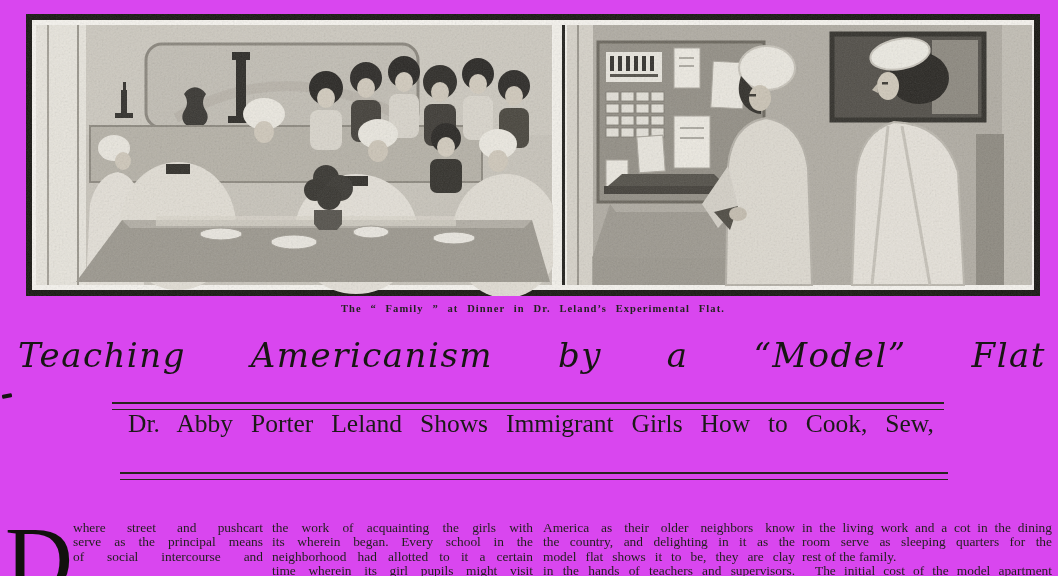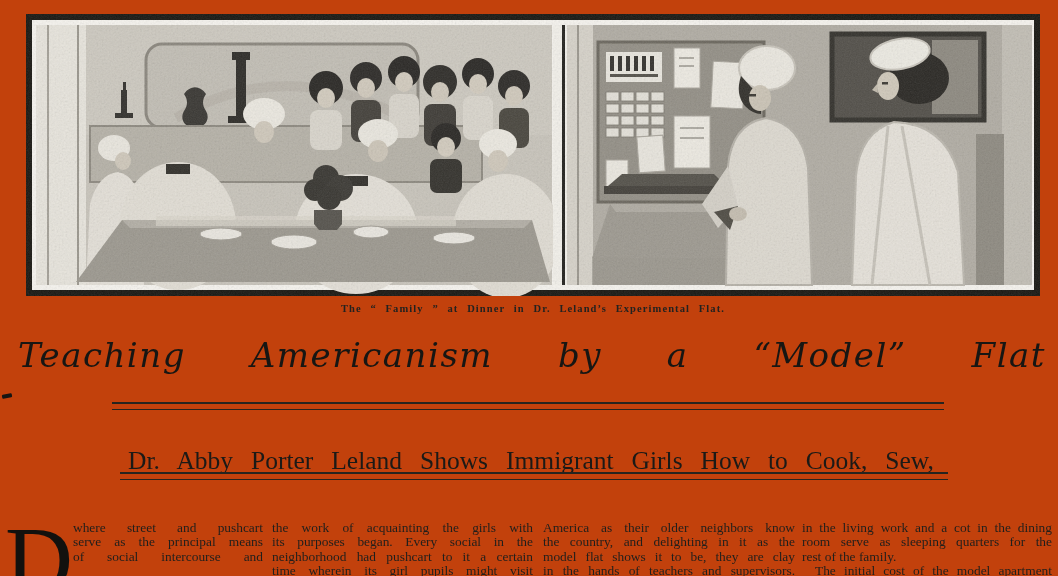--- a/index.html
+++ b/index.html
@@ -1,16 +1,16 @@
 <!DOCTYPE html>
 <html><head>
 <meta charset="utf-8">
 <style>
   html,body{margin:0;padding:0;background:#ffffff;}
-  #page{position:relative;width:1058px;height:576px;background:#c2410c;overflow:hidden;
+  #page{position:relative;width:1058px;height:576px;background:#d946ef;overflow:hidden;
         font-family:"Liberation Serif","DejaVu Serif",serif;color:#1c1b19;}
 
   
   #photo{position:absolute;left:26px;top:14px;width:1014px;height:282px;}
 
   
   #caption{position:absolute;left:26px;top:303px;width:1014px;text-align:center;
            font-weight:700;font-size:10.5px;letter-spacing:1.1px;word-spacing:5px;color:#232220;}
 
   
@@ -19,21 +19,21 @@
             font-size:34px;line-height:1.15;letter-spacing:1.5px;color:#171613;
             text-align:justify;text-align-last:justify;}
   #margin-mark{position:absolute;left:2px;top:394px;width:10px;height:4px;background:#161513;
                transform:rotate(-10deg);border-radius:1px;}
 
   
   .rule{position:absolute;height:5px;border-top:2.5px solid #26241f;border-bottom:1.5px solid #26241f;}
   #rule-top{left:112px;top:402px;width:832px;}
   #rule-bottom{left:120px;top:472px;width:828px;}
   #subheadline{position:absolute;left:128px;top:409px;width:806px;font-size:25.5px;line-height:29.5px;color:#1b1a17;}
-  #subheadline .subline{text-align:justify;text-align-last:justify;margin-top:37px;}
+  #subheadline .subline{text-align:justify;text-align-last:justify;}
 
   
   .col{position:absolute;top:521px;}
   #col0{left:5px;width:258px;}
   #col1{left:272px;width:261px;}
   #col2{left:543px;width:252px;}
   #col3{left:802px;width:250px;}
   .dropcap{float:left;width:68px;font-size:94px;line-height:0.82;font-weight:400;
            color:#12110e;font-family:"Liberation Serif",serif;}
   .bodyline{font-size:13.4px;line-height:14.4px;text-align:justify;text-align-last:justify;color:#201f1c;}
@@ -271,22 +271,22 @@
   <div id="rule-bottom" class="rule"></div>
 
   <div id="col0" class="col">
     <span class="dropcap">D</span>
       <div class="bodyline">where street and pushcart</div>
       <div class="bodyline">serve as the principal means</div>
       <div class="bodyline">of social intercourse and</div>
     </div>
   <div id="col1" class="col">
       <div class="bodyline">the work of acquainting the girls with</div>
-      <div class="bodyline">its purposes began. Every social in the</div>
-      <div class="bodyline">neighborhood had pushcart to it a certain</div>
+      <div class="bodyline">its wherein began. Every school in the</div>
+      <div class="bodyline">neighborhood had allotted to it a certain</div>
       <div class="bodyline">time wherein its girl pupils might visit</div>
     </div>
   <div id="col2" class="col">
       <div class="bodyline">America as their older neighbors know</div>
       <div class="bodyline">the country, and delighting in it as the</div>
       <div class="bodyline">model flat shows it to be, they are clay</div>
       <div class="bodyline">in the hands of teachers and supervisors.</div>
     </div>
   <div id="col3" class="col">
       <div class="bodyline">in the living work and a cot in the dining</div>

